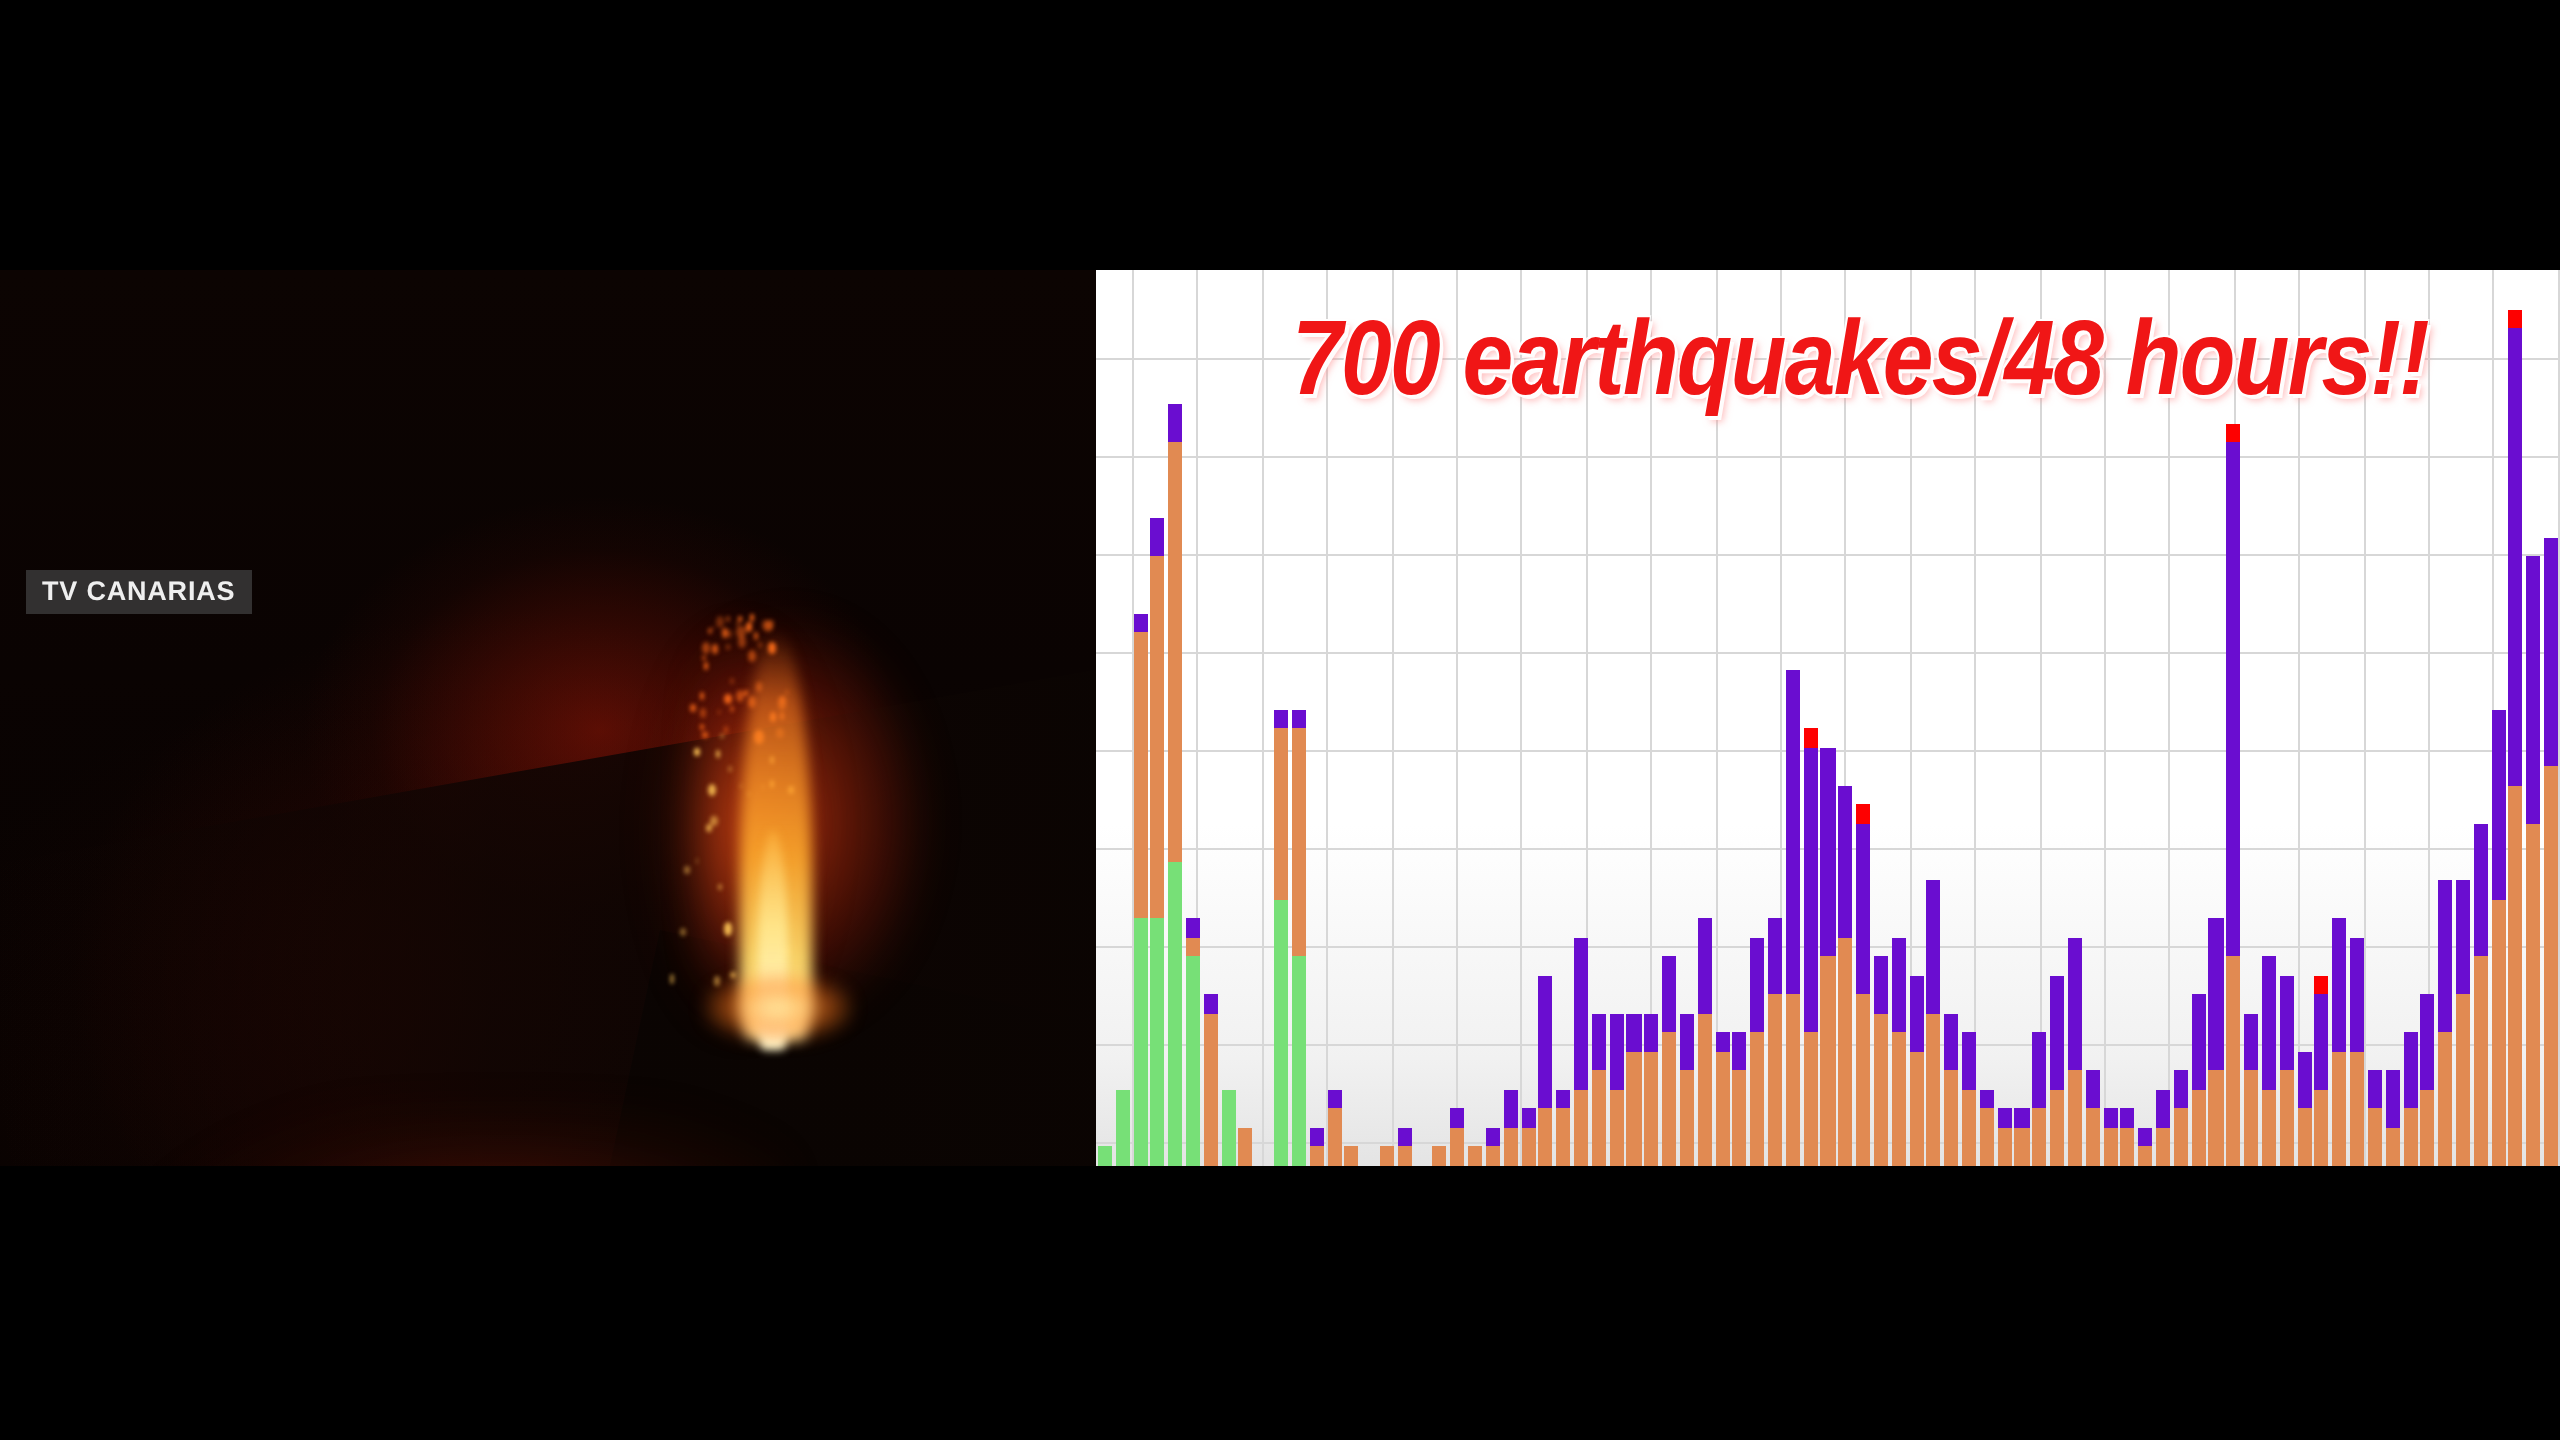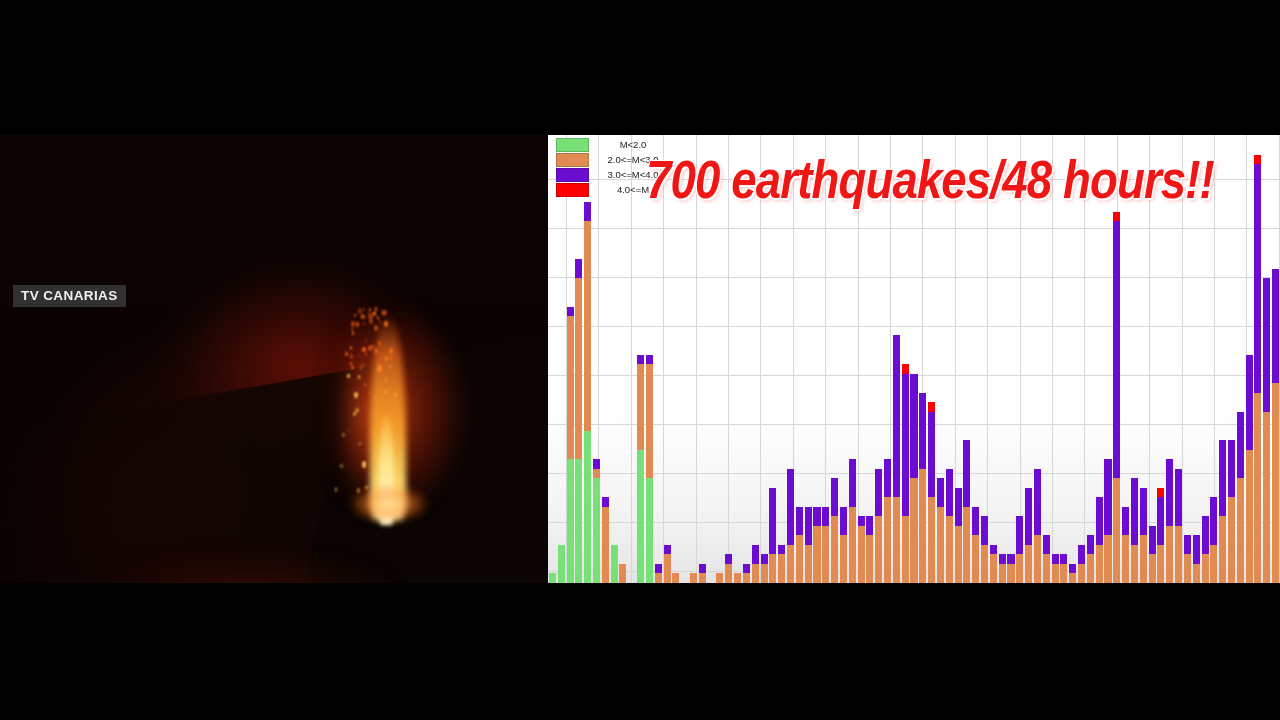--- a/index.html
+++ b/index.html
@@ -553,34 +553,16 @@
         </div>
         <div class="bar" style="left: 715.243px; width: 7.05542px; height: 304.696px;">
           <div class="seg s1" style="height: 171.391px;"></div>
           <div class="seg s2" style="height: 133.304px;"></div>
         </div>
         <div class="bar" style="left: 724.063px; width: 7.05542px; height: 314.217px;">
           <div class="seg s1" style="height: 199.957px;"></div>
           <div class="seg s2" style="height: 114.261px;"></div>
         </div>
       </div>
-    <div id="legend">
-        <div class="row">
-          <span class="sw" style="background: rgb(119, 224, 119);"></span>
-          <span class="lb">M&lt;2.0</span>
-        </div>
-        <div class="row">
-          <span class="sw" style="background: rgb(225, 138, 82);"></span>
-          <span class="lb">2.0&lt;=M&lt;3.0</span>
-        </div>
-        <div class="row">
-          <span class="sw" style="background: rgb(106, 13, 208);"></span>
-          <span class="lb">3.0&lt;=M&lt;4.0</span>
-        </div>
-        <div class="row">
-          <span class="sw" style="background: rgb(254, 0, 0);"></span>
-          <span class="lb">4.0&lt;=M</span>
-        </div>
-      </div>
     <div id="headline">700 earthquakes/48 hours!!</div>
   </div>
 
 </div>
 
 </body></html>

